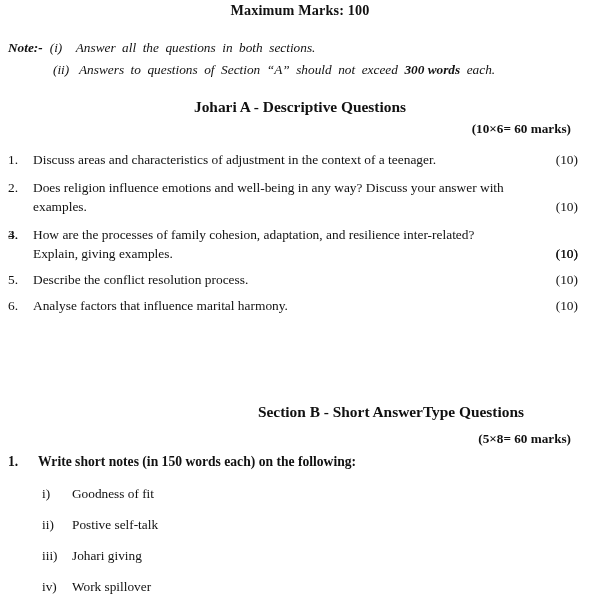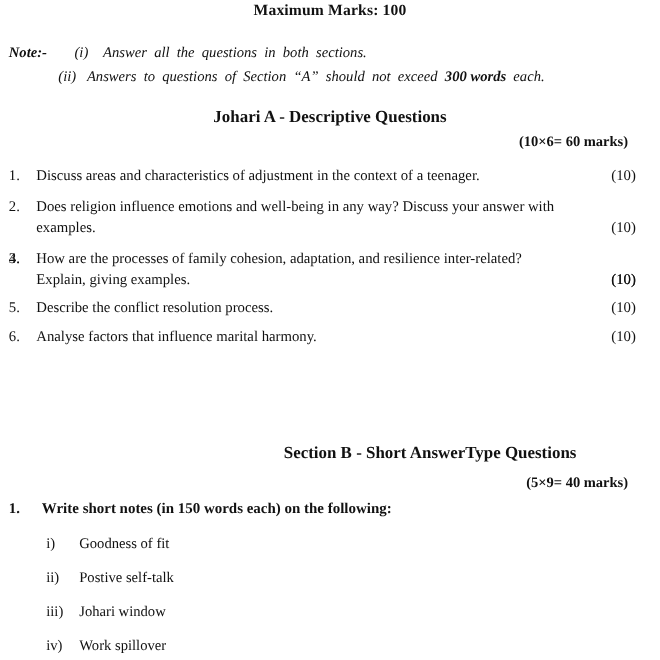--- a/index.html
+++ b/index.html
@@ -47,21 +47,21 @@
     display: flex;
     align-items: baseline;
     font-style: italic;
     font-size: 13.3px;
     line-height: 22px;
     white-space: nowrap;
   }
   .note-label {
     font-weight: bold;
     font-style: italic;
-    margin-right: 25px;
+    margin-right: 7px;
   }
   .note-roman {
     width: 26px;
     flex: 0 0 26px;
   }
   .note-line.second {
     padding-left: 45px;
   }
   .note-text {
     word-spacing: 3.2px;
@@ -251,40 +251,40 @@
     <div class="qrow tight">
       <span class="qnum">6.</span>
       <div class="qtext">Analyse factors that influence marital harmony.</div>
       <span class="qmarks first">(10)</span>
     </div>
 
   </div>
 
   <div class="section-heading" id="section-b-heading">Section B - Short AnswerType Questions</div>
 
-  <div class="marks-line" id="marks-b">(5×9= 40 marks)</div>
+  <div class="marks-line" id="marks-b">(5×8= 60 marks)</div>
 
   <div id="section-b-block">
     <div class="b-main">
       <span class="bnum">1.</span>
       <span class="btext">Write short notes (in 150 words each) on the following:</span>
     </div>
 
     <div class="sub-list">
       <div class="sub-row">
         <span class="sub-roman">i)</span>
         <span class="sub-label">Goodness of fit</span>
       </div>
       <div class="sub-row">
         <span class="sub-roman">ii)</span>
         <span class="sub-label">Postive self-talk</span>
       </div>
       <div class="sub-row">
         <span class="sub-roman">iii)</span>
-        <span class="sub-label">Johari window</span>
+        <span class="sub-label">Johari giving</span>
       </div>
       <div class="sub-row">
         <span class="sub-roman">iv)</span>
         <span class="sub-label">Work spillover</span>
       </div>
     </div>
   </div>
 
 </div>
 

